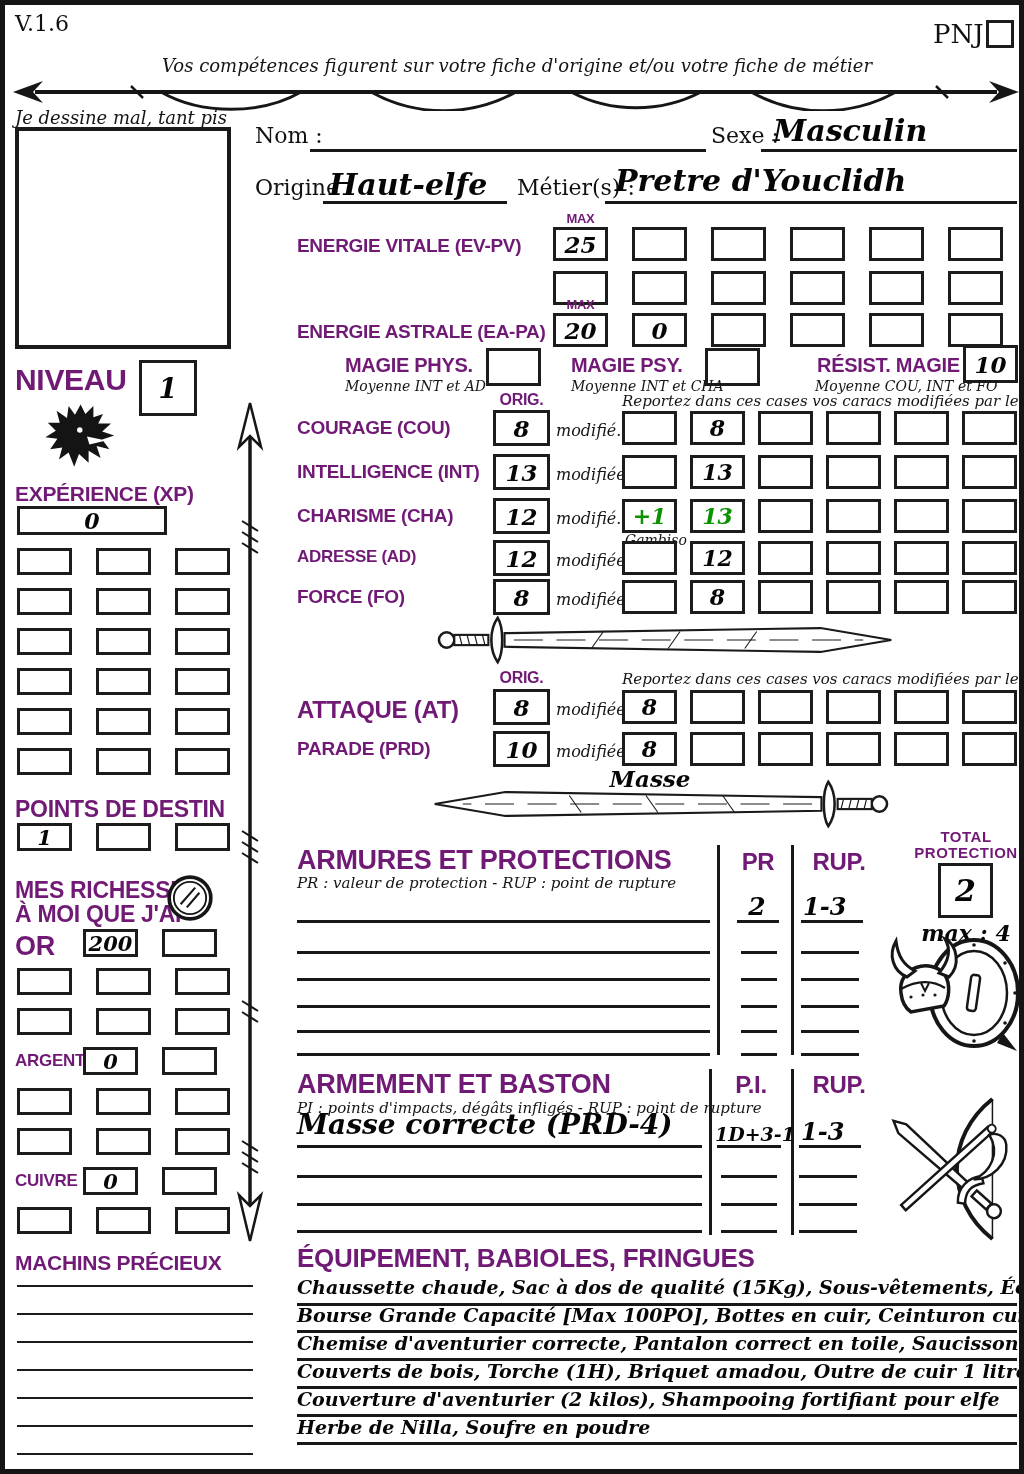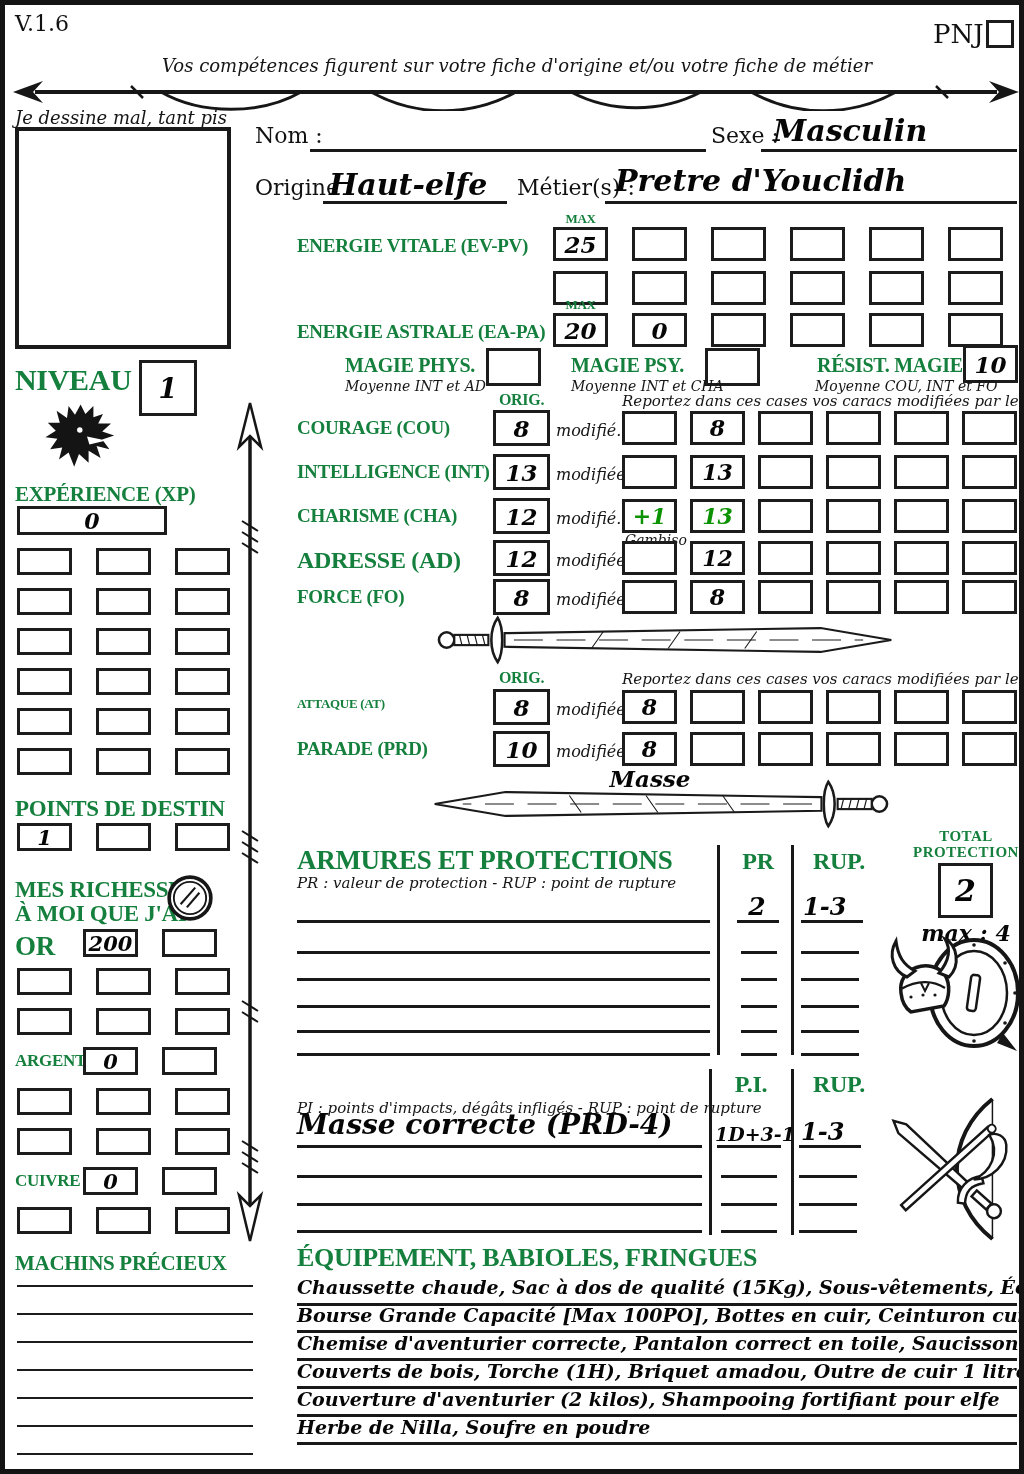--- a/index.html
+++ b/index.html
@@ -1,19 +1,19 @@
 <!DOCTYPE html>
 <html><head>
 <meta charset="utf-8">
 <style>
   html,body{margin:0;padding:0;background:#9a9a9a;}
   #page{position:relative;width:1024px;height:1474px;background:#fff;box-sizing:border-box;
         border:5px solid #141414;overflow:hidden;font-family:"Liberation Sans",sans-serif;color:#141414;}
   .abs{position:absolute;}
-  .disp{font-family:Liberation Serif, serif;font-weight:bold;letter-spacing:-0.3px;color:#15803d;white-space:nowrap;}
+  .disp{font-family:Liberation Sans, sans-serif;font-weight:bold;letter-spacing:-0.3px;color:#701a75;white-space:nowrap;}
   .cal{font-family:"DejaVu Serif",serif;color:#111;white-space:nowrap;}
   .cali{font-family:"DejaVu Serif",serif;font-style:italic;color:#151515;white-space:nowrap;}
   .hand{font-family:"DejaVu Serif",serif;font-style:italic;font-weight:bold;color:#060606;white-space:nowrap;}
   .box{border:3px solid #1c1c1c;background:#fff;display:flex;align-items:center;justify-content:center;box-sizing:border-box;}
   .b55{width:55px;height:34px;}
   .sb{width:55px;height:27px;}
   .green{color:#0a9200;}
   .uline{position:absolute;border-bottom:3px solid #181818;}
   .thin{border-bottom:2.5px solid #1c1c1c;}
   .vline{position:absolute;width:3px;background:#181818;}
@@ -355,21 +355,21 @@
           <span class="hand" style="font-size:22px"></span>
         </div>
       <div class="box b55">
           <span class="hand" style="font-size:22px"></span>
         </div>
     </div>
     <span class="cali abs" style="left:620px;top:36px;font-size:14px">Gambiso</span>
   </div>
 
   <div class="abs" style="left:0;top:533px;width:1024px;height:42px">
-    <span class="disp abs" style="left:292px;top:9px;font-size:24px">ADRESSE (AD)</span>
+    <span class="disp abs" style="left:292px;top:9px;font-size:17px">ADRESSE (AD)</span>
     <div class="box abs" style="left:488px;top:2px;width:57px;height:36px">
         <span class="hand" style="font-size:23px">12</span>
       </div>
     <span class="cali abs" style="left:551px;top:13px;font-size:16px">modifiée...</span>
     <div class="abs" style="left:617px;top:3px;display:flex;gap:13px">
       <div class="box b55">
           <span class="hand" style="font-size:22px"></span>
         </div>
       <div class="box b55">
           <span class="hand" style="font-size:22px">12</span>
@@ -424,21 +424,21 @@
     <path d="M76,6 C66,20 66,44 76,58 C83,47 83,17 76,6 Z" fill="#fff" stroke="#1a1a1a" stroke-width="3"></path>
     <polygon points="84,24 455,18 538,32 455,46 84,40" fill="#fff" stroke="#1a1a1a" stroke-width="2.5"></polygon>
     <line x1="95" y1="32" x2="505" y2="32" stroke="#1a1a1a" stroke-width="1.3" stroke-dasharray="34 16"></line>
     <path d="M200,22 l-14,20 M290,22 l-14,20 M380,22 l-14,20" stroke="#1a1a1a" stroke-width="1.3"></path>
   </svg>
 
   <span class="disp abs ctr" style="left:488px;top:664px;width:57px;font-size:16px">ORIG.</span>
   <span class="cali abs ctr" style="left:617px;top:665px;width:395px;font-size:15px">Reportez dans ces cases vos caracs modifiées par le matériel</span>
 
   <div class="abs" style="left:0;top:682px;width:1024px;height:42px">
-    <span class="disp abs" style="left:292px;top:9px;font-size:13px">ATTAQUE (AT)</span>
+    <span class="disp abs" style="left:292px;top:9px;font-size:24px">ATTAQUE (AT)</span>
     <div class="box abs" style="left:488px;top:2px;width:57px;height:36px">
         <span class="hand" style="font-size:23px">8</span>
       </div>
     <span class="cali abs" style="left:551px;top:13px;font-size:16px">modifiée...</span>
     <div class="abs" style="left:617px;top:3px;display:flex;gap:13px">
       <div class="box b55">
           <span class="hand" style="font-size:22px">8</span>
         </div>
       <div class="box b55">
           <span class="hand" style="font-size:22px"></span>
@@ -547,20 +547,21 @@
     <path d="M16,60 C12,34 46,24 60,42 C66,52 64,66 59,73 L26,79 C20,75 17,69 16,60 Z" fill="#fff" stroke="#161616" stroke-width="3.5"></path>
     <path d="M16,56 C32,47 48,47 60,55" fill="none" stroke="#161616" stroke-width="2.2"></path>
     <circle cx="26" cy="64" r="1.6" fill="#161616"></circle>
       <circle cx="38" cy="62" r="1.6" fill="#161616"></circle>
       <circle cx="50" cy="62" r="1.6" fill="#161616"></circle>
     <path d="M22,44 C8,38 3,22 11,8 C13,24 19,32 30,38 Z" fill="#fff" stroke="#161616" stroke-width="3"></path>
     <path d="M54,40 C64,28 66,16 60,6 C72,12 76,32 64,44 Z" fill="#fff" stroke="#161616" stroke-width="3"></path>
     <path d="M36,50 l4,8 l4,-8" fill="none" stroke="#161616" stroke-width="2"></path>
   </svg>
 
+  <span class="disp abs" style="left:292px;top:1064px;font-size:27px">ARMEMENT ET BASTON</span>
   <span class="cali abs" style="left:292px;top:1094px;font-size:15px">PI : points d'impacts, dégâts infligés - RUP : point de rupture</span>
   <span class="disp abs ctr" style="left:710px;top:1066px;width:72px;font-size:24px">P.I.</span>
   <span class="disp abs ctr" style="left:792px;top:1066px;width:84px;font-size:24px">RUP.</span>
   <div class="vline" style="left:704px;top:1064px;height:166px"></div>
   <div class="vline" style="left:786px;top:1064px;height:166px"></div>
 
   <span class="hand abs" style="left:292px;top:1103px;font-size:28px">Masse correcte (PRD-4)</span>
   <div class="uline" style="left:292px;top:1140px;width:405px"></div>
   <span class="hand abs ctr" style="left:710px;top:1118px;width:70px;font-size:19px">1D+3-1</span>
   <div class="uline" style="left:712px;top:1140px;width:64px"></div>

